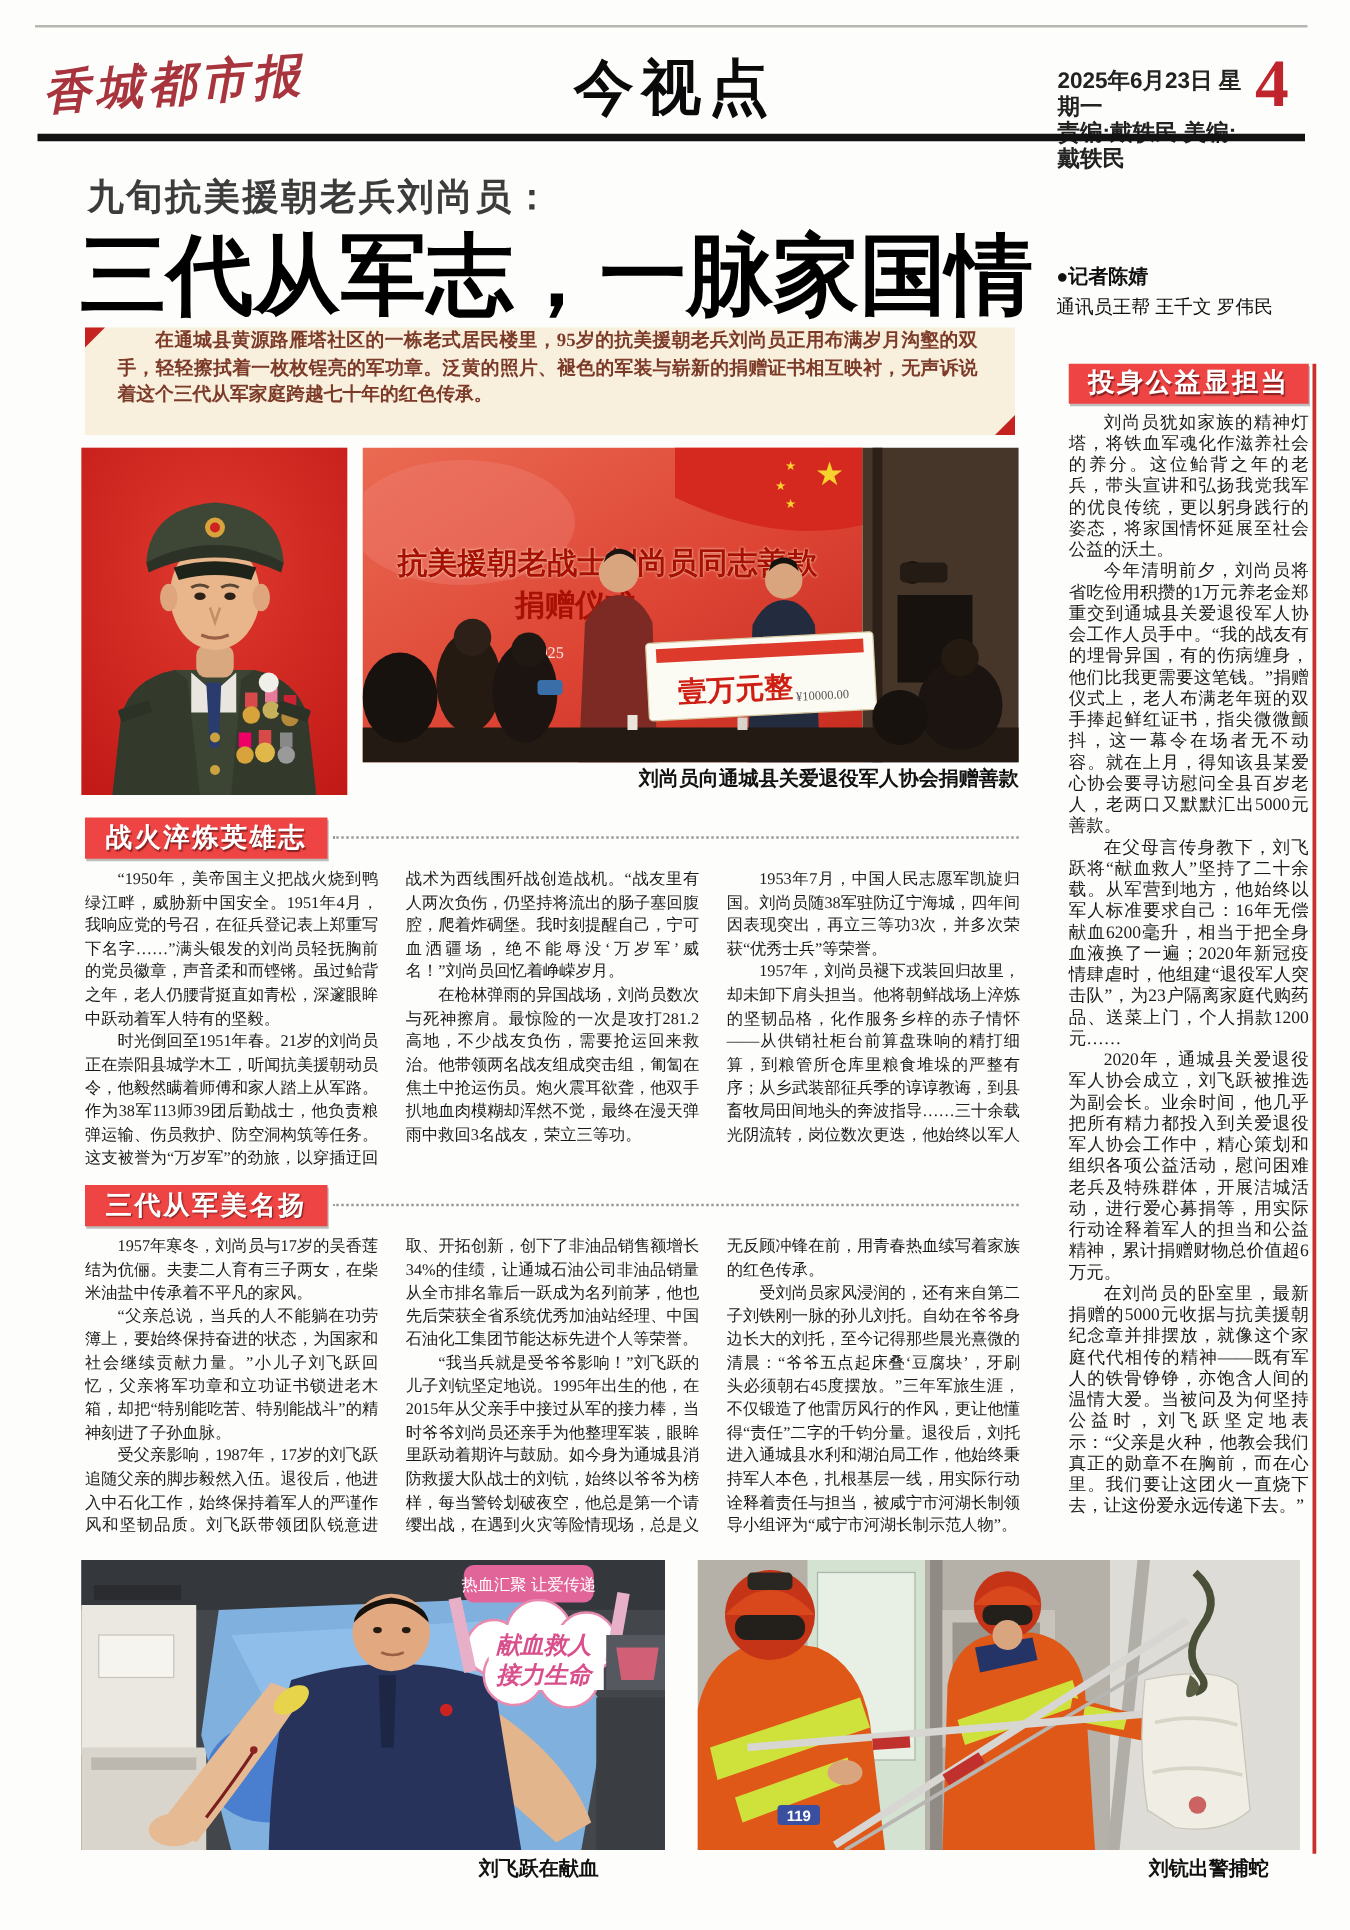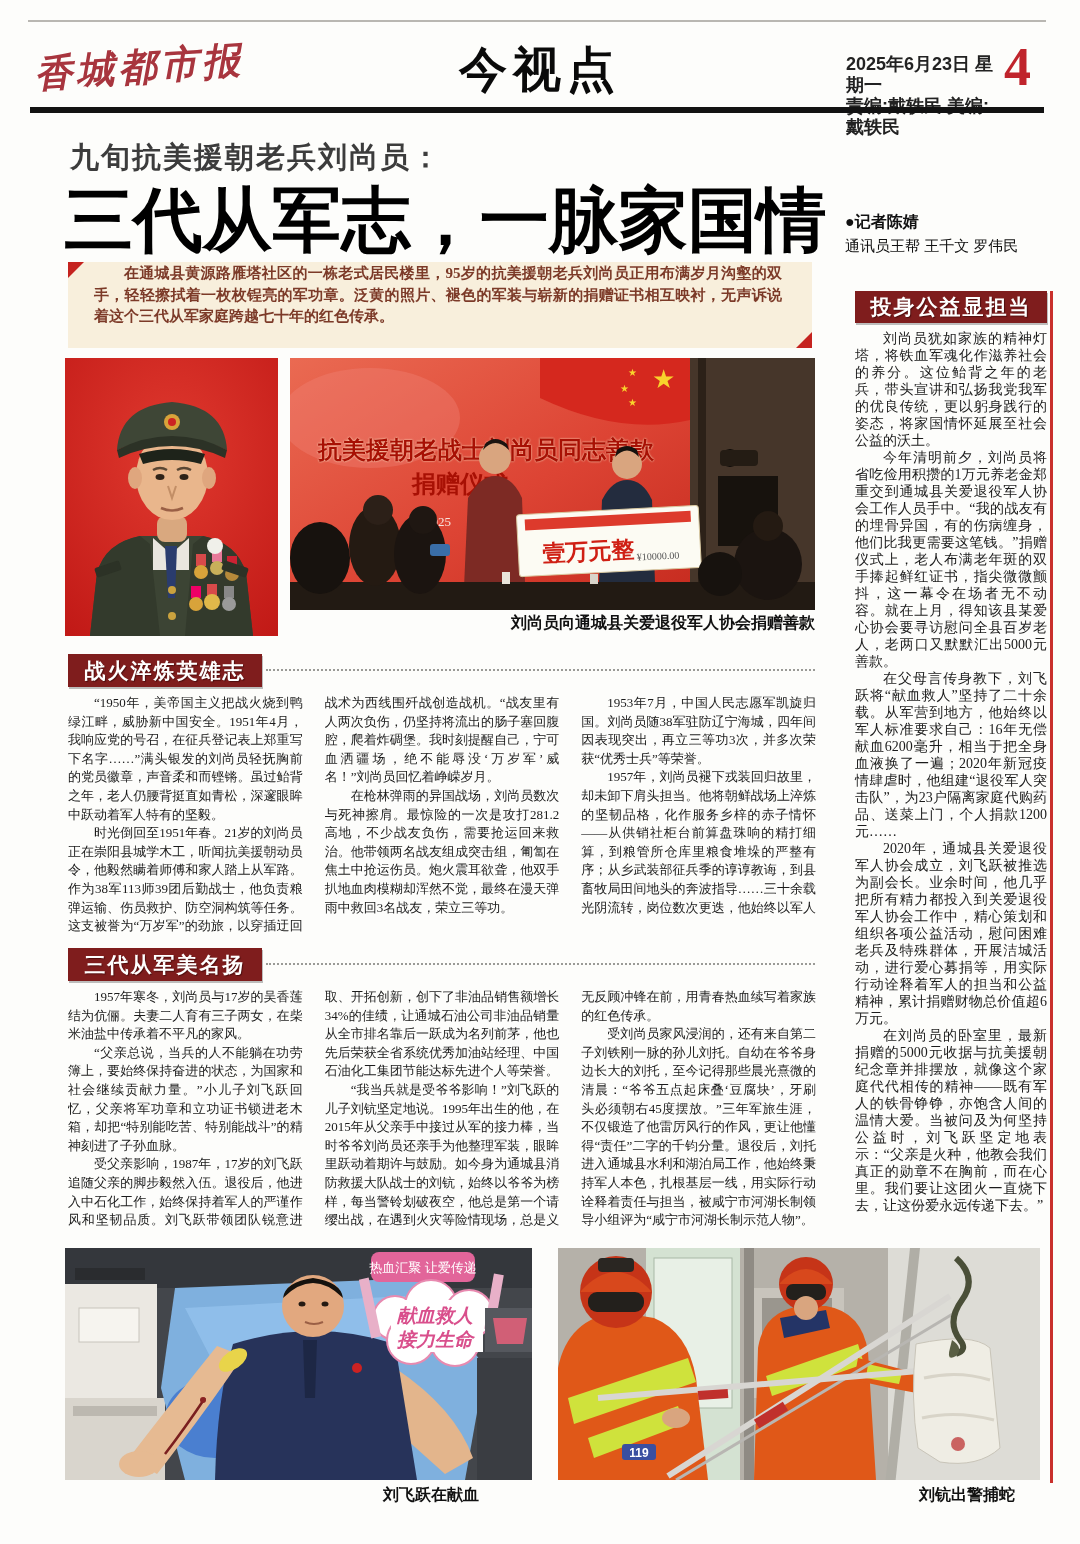--- a/index.html
+++ b/index.html
@@ -34,21 +34,21 @@
   .tri-br{left:796px;top:332px;width:0;height:0;border-bottom:16px solid #c5231f;border-left:16px solid transparent;}
 
   
   .photo{display:block;}
   .caption{font-size:16px;font-weight:bold;color:#111;}
   .cap-ceremony{left:415px;top:613px;width:400px;text-align:right;}
   .cap-blood{left:330px;top:1485px;width:202px;text-align:center;}
   .cap-snake{left:815px;top:1485px;width:200px;text-align:right;}
 
   
-  .sec-head{background:#7f1d1d;color:#fff;width:194px;height:33px;line-height:33px;text-align:center;
+  .sec-head{background:#ef4444;color:#fff;width:194px;height:33px;line-height:33px;text-align:center;
             font-weight:bold;font-size:21px;letter-spacing:2px;
             text-shadow:1px 1px 1px rgba(40,0,0,.55);box-shadow:1px 2px 0 rgba(0,0,0,.25);}
   .dotline{border-top:2px dotted #9a9a96;height:0;}
 
   
   .cols3{width:748px;height:252px;column-count:3;column-gap:22px;font-size:13px;line-height:18.6px;
          text-align:justify;color:#1b1b1b;overflow:hidden;}
   .cols3 p{margin:0;text-indent:2em;}
 
   

